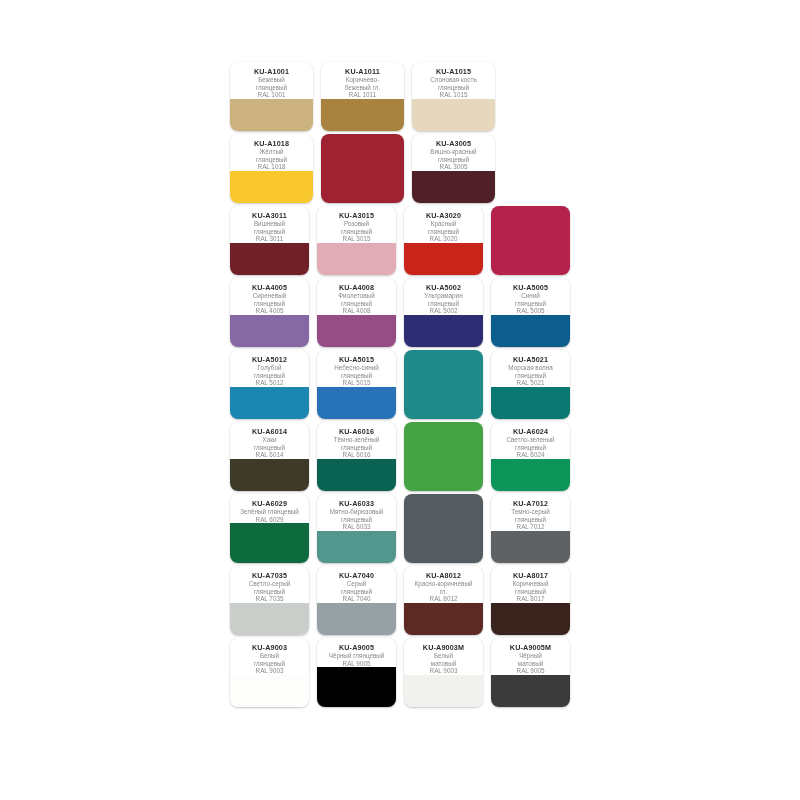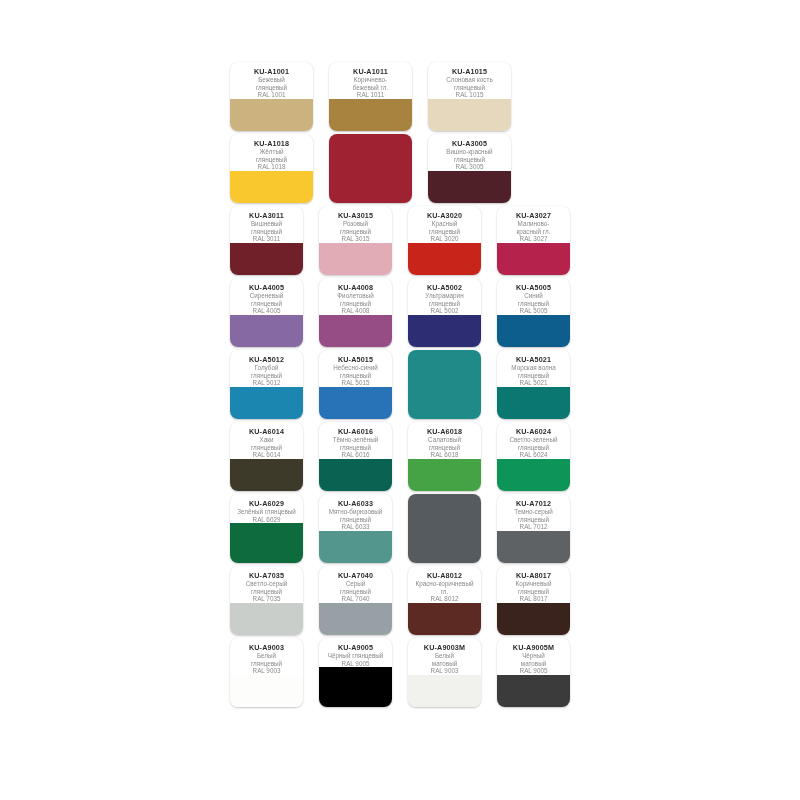--- a/index.html
+++ b/index.html
@@ -9,21 +9,21 @@
     font-family:"Liberation Sans", sans-serif;
     overflow:hidden;
   }
   #palette-sheet {
     position:absolute;
     left:230px; top:62px;
     width:340px;
   }
   .swatch-row {
     display:flex;
-    gap:16px;
+    gap:8px;
     margin-bottom:3px;
   }
   .swatch-card {
     width:83px;
     height:69px;
     background:#ffffff;
     border-radius:8px;
     box-shadow:0 1px 2px rgba(0,0,0,0.22), 0 0 1px rgba(0,0,0,0.10);
     overflow:hidden;
     display:flex;
@@ -138,26 +138,20 @@
       <div class="swatch-card">
         <div class="card-label">
           <div class="card-code">KU-A3020</div>
           <div class="card-desc">Красный</div>
           <div class="card-desc">глянцевый</div>
           <div class="card-ral">RAL 3020</div>
         </div>
         <div class="card-color" style="background: rgb(201, 36, 26);"></div>
       </div>
       <div class="swatch-card">
-        <div class="card-label">
-          <div class="card-code">KU-A3027</div>
-          <div class="card-desc">Малиново-</div>
-          <div class="card-desc">красный гл.</div>
-          <div class="card-ral">RAL 3027</div>
-        </div>
         <div class="card-color" style="background: rgb(181, 34, 75);"></div>
       </div>
     </div>
     <div class="swatch-row">
       <div class="swatch-card">
         <div class="card-label">
           <div class="card-code">KU-A4005</div>
           <div class="card-desc">Сиреневый</div>
           <div class="card-desc">глянцевый</div>
           <div class="card-ral">RAL 4005</div>
@@ -237,26 +231,20 @@
       <div class="swatch-card">
         <div class="card-label">
           <div class="card-code">KU-A6016</div>
           <div class="card-desc">Тёмно-зелёный</div>
           <div class="card-desc">глянцевый</div>
           <div class="card-ral">RAL 6016</div>
         </div>
         <div class="card-color" style="background: rgb(10, 99, 82);"></div>
       </div>
       <div class="swatch-card">
-        <div class="card-label">
-          <div class="card-code">KU-A6018</div>
-          <div class="card-desc">Салатовый</div>
-          <div class="card-desc">глянцевый</div>
-          <div class="card-ral">RAL 6018</div>
-        </div>
         <div class="card-color" style="background: rgb(70, 163, 69);"></div>
       </div>
       <div class="swatch-card">
         <div class="card-label">
           <div class="card-code">KU-A6024</div>
           <div class="card-desc">Светло-зеленый</div>
           <div class="card-desc">глянцевый</div>
           <div class="card-ral">RAL 6024</div>
         </div>
         <div class="card-color" style="background: rgb(13, 148, 88);"></div>

